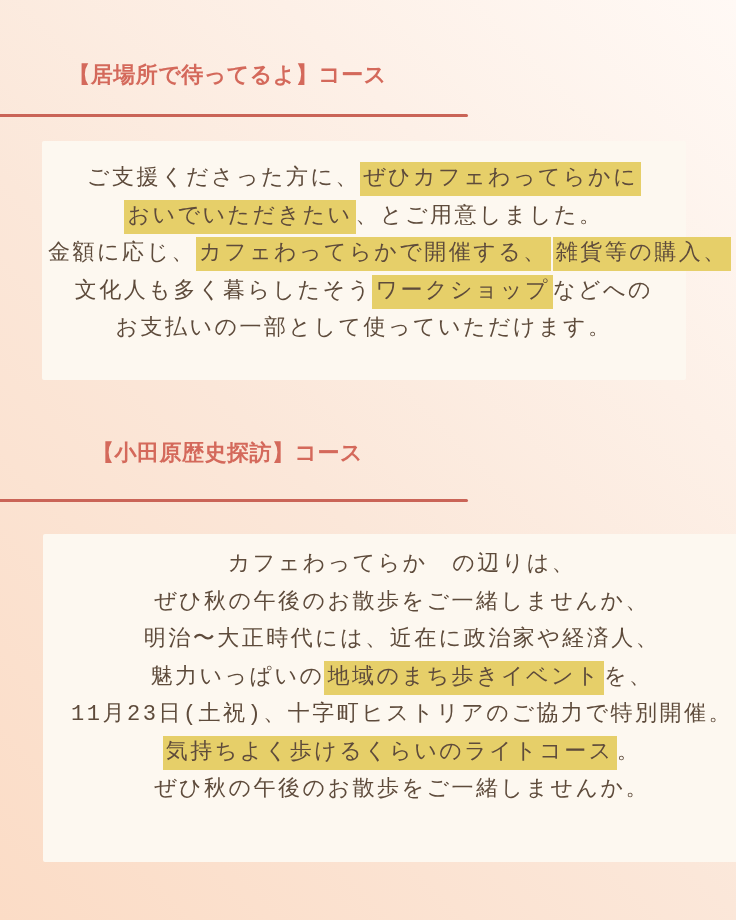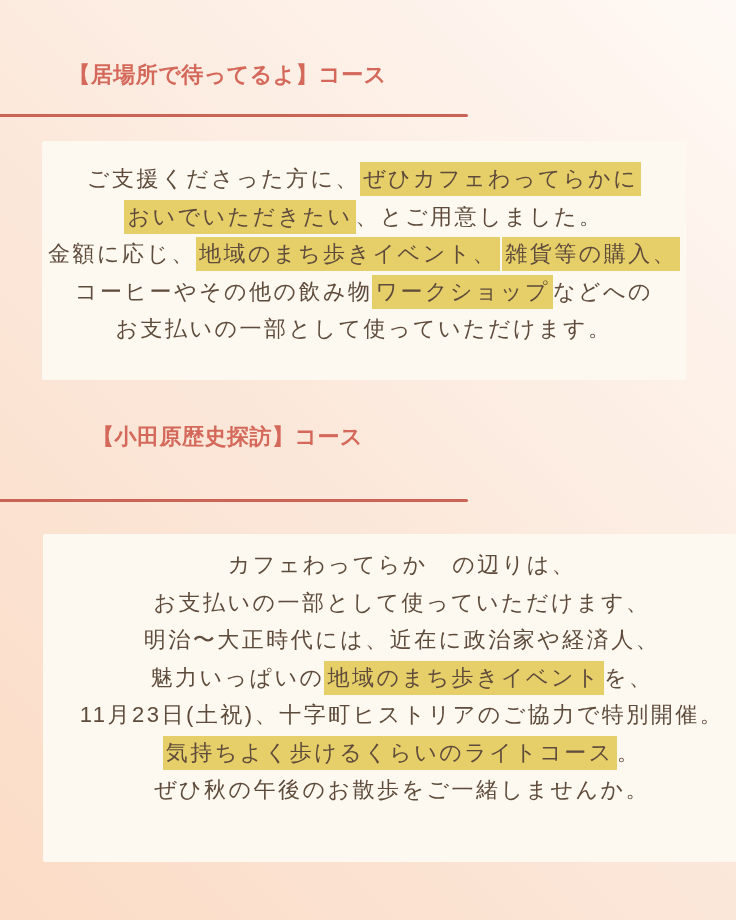--- a/index.html
+++ b/index.html
@@ -37,62 +37,63 @@
     left:0;
     width:468px;
     height:3px;
     background:var(--divider);
     border-radius:0 2px 2px 0;
   }
   .text-card{
     position:absolute;
     background:var(--card-bg);
     border-radius:2px;
+    font-family:Liberation Mono, monospace;
   }
   .text-card .line{
     text-align:center;
     font-size:22px;
     font-weight:500;
     letter-spacing:2.5px;
     line-height:37.5px;
     color:var(--body-text);
     white-space:nowrap;
   }
   .text-card .hl{
     background:var(--highlight);
     padding:4px 3px 5px;
   }
   .text-card .hl + .hl{margin-left:2px;}
   #heading-1{top:56px;}
   #divider-1{top:114px;}
   #card-1{top:141px;left:42px;width:644px;height:239px;padding:19px 6px;}
-  #heading-2{top:418px;}
+  #heading-2{top:434px;}
   #divider-2{top:499px;}
   #card-2{top:534px;left:43px;width:718px;height:328px;padding:12px 6px;}
 </style>
 </head>
 <body>
 
 <div id="heading-1" class="course-heading">【居場所で待ってるよ】コース</div>
 
 <div id="divider-1" class="heading-divider"></div>
 
 <div id="card-1" class="text-card">
     <div class="line"><span class="seg">ご支援くださった方に、</span><span class="hl">ぜひカフェわってらかに</span></div>
     <div class="line"><span class="hl">おいでいただきたい</span><span class="seg">、とご用意しました。</span></div>
-    <div class="line"><span class="seg">金額に応じ、</span><span class="hl">地域のまち歩きイベント、</span><span class="hl">雑貨等の購入、</span></div>
-    <div class="line"><span class="seg">コーヒーやその他の飲み物</span><span class="hl">ワークショップ</span><span class="seg">などへの</span></div>
+    <div class="line"><span class="seg">金額に応じ、</span><span class="hl">カフェわってらかで開催する、</span><span class="hl">雑貨等の購入、</span></div>
+    <div class="line"><span class="seg">文化人も多く暮らしたそう</span><span class="hl">ワークショップ</span><span class="seg">などへの</span></div>
     <div class="line"><span class="seg">お支払いの一部として使っていただけます。</span></div>
   </div>
 
 <div id="heading-2" class="course-heading">【小田原歴史探訪】コース</div>
 
 <div id="divider-2" class="heading-divider"></div>
 
 <div id="card-2" class="text-card">
     <div class="line"><span class="seg">カフェわってらか　の辺りは、</span></div>
-    <div class="line"><span class="seg">お支払いの一部として使っていただけます、</span></div>
+    <div class="line"><span class="seg">ぜひ秋の午後のお散歩をご一緒しませんか、</span></div>
     <div class="line"><span class="seg">明治〜大正時代には、近在に政治家や経済人、</span></div>
     <div class="line"><span class="seg">魅力いっぱいの</span><span class="hl">地域のまち歩きイベント</span><span class="seg">を、</span></div>
     <div class="line"><span class="seg">11月23日(土祝)、十字町ヒストリアのご協力で特別開催。</span></div>
     <div class="line"><span class="hl">気持ちよく歩けるくらいのライトコース</span><span class="seg">。</span></div>
     <div class="line"><span class="seg">ぜひ秋の午後のお散歩をご一緒しませんか。</span></div>
   </div>
 
 </body></html>

